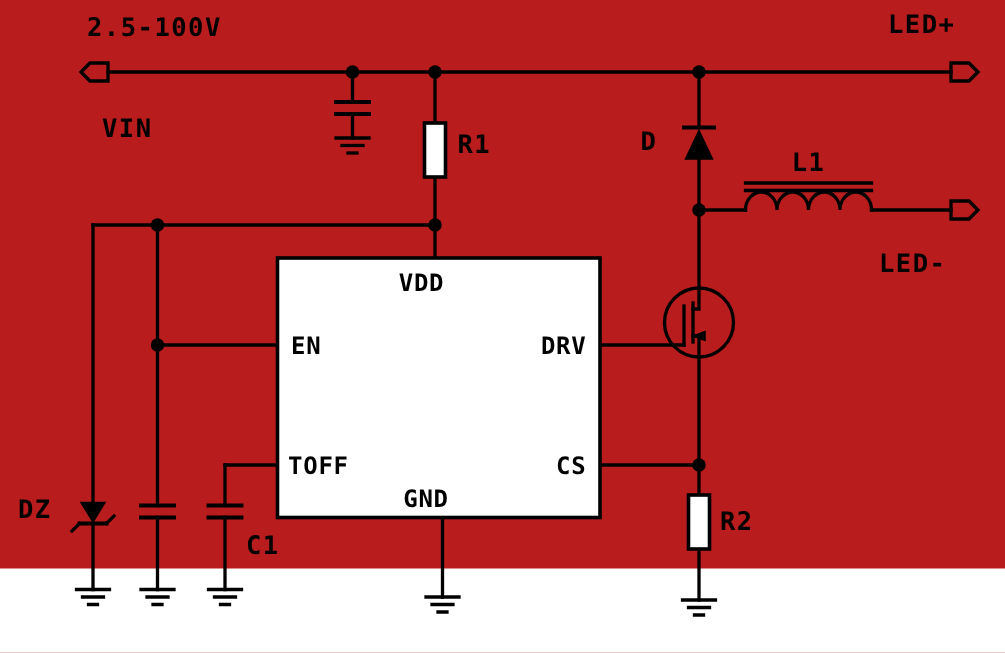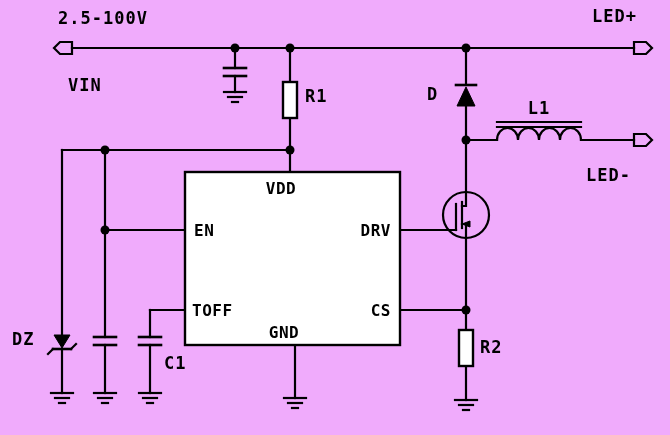--- a/index.html
+++ b/index.html
@@ -4,21 +4,21 @@
 <style>
   html, body {
     margin: 0;
     padding: 0;
     background: #ffffff;
     width: 670px;
     height: 435px;
     overflow: hidden;
     font-family: "DejaVu Sans Mono", "Liberation Mono", monospace;
   }
-  .stage { position: relative; width: 670px; height: 435px; background: #f0abfc; }
+  .stage { position: relative; width: 670px; height: 379px; background: #b91c1c; }
   svg { display: block; }
   .wire line, .wire path { stroke: #000; stroke-width: 2.2; fill: none; stroke-linecap: square; }
   .sym { stroke: #000; stroke-width: 2.2; fill: none; stroke-linecap: square; }
   .sym-thick { stroke: #000; stroke-width: 2.6; fill: none; stroke-linecap: square; }
   .fillblk { fill: #000; stroke: #000; stroke-width: 1; }
   .box { fill: #ffffff; stroke: #000; stroke-width: 2.4; }
   .dot { fill: #000; stroke: none; }
   text { fill: #000; font-family: "DejaVu Sans Mono", "Liberation Mono", monospace; font-weight: 700; }
   .lbl  { font-size: 17px; letter-spacing: 1px; }
   .pin  { font-size: 16px; letter-spacing: 0.5px; }

